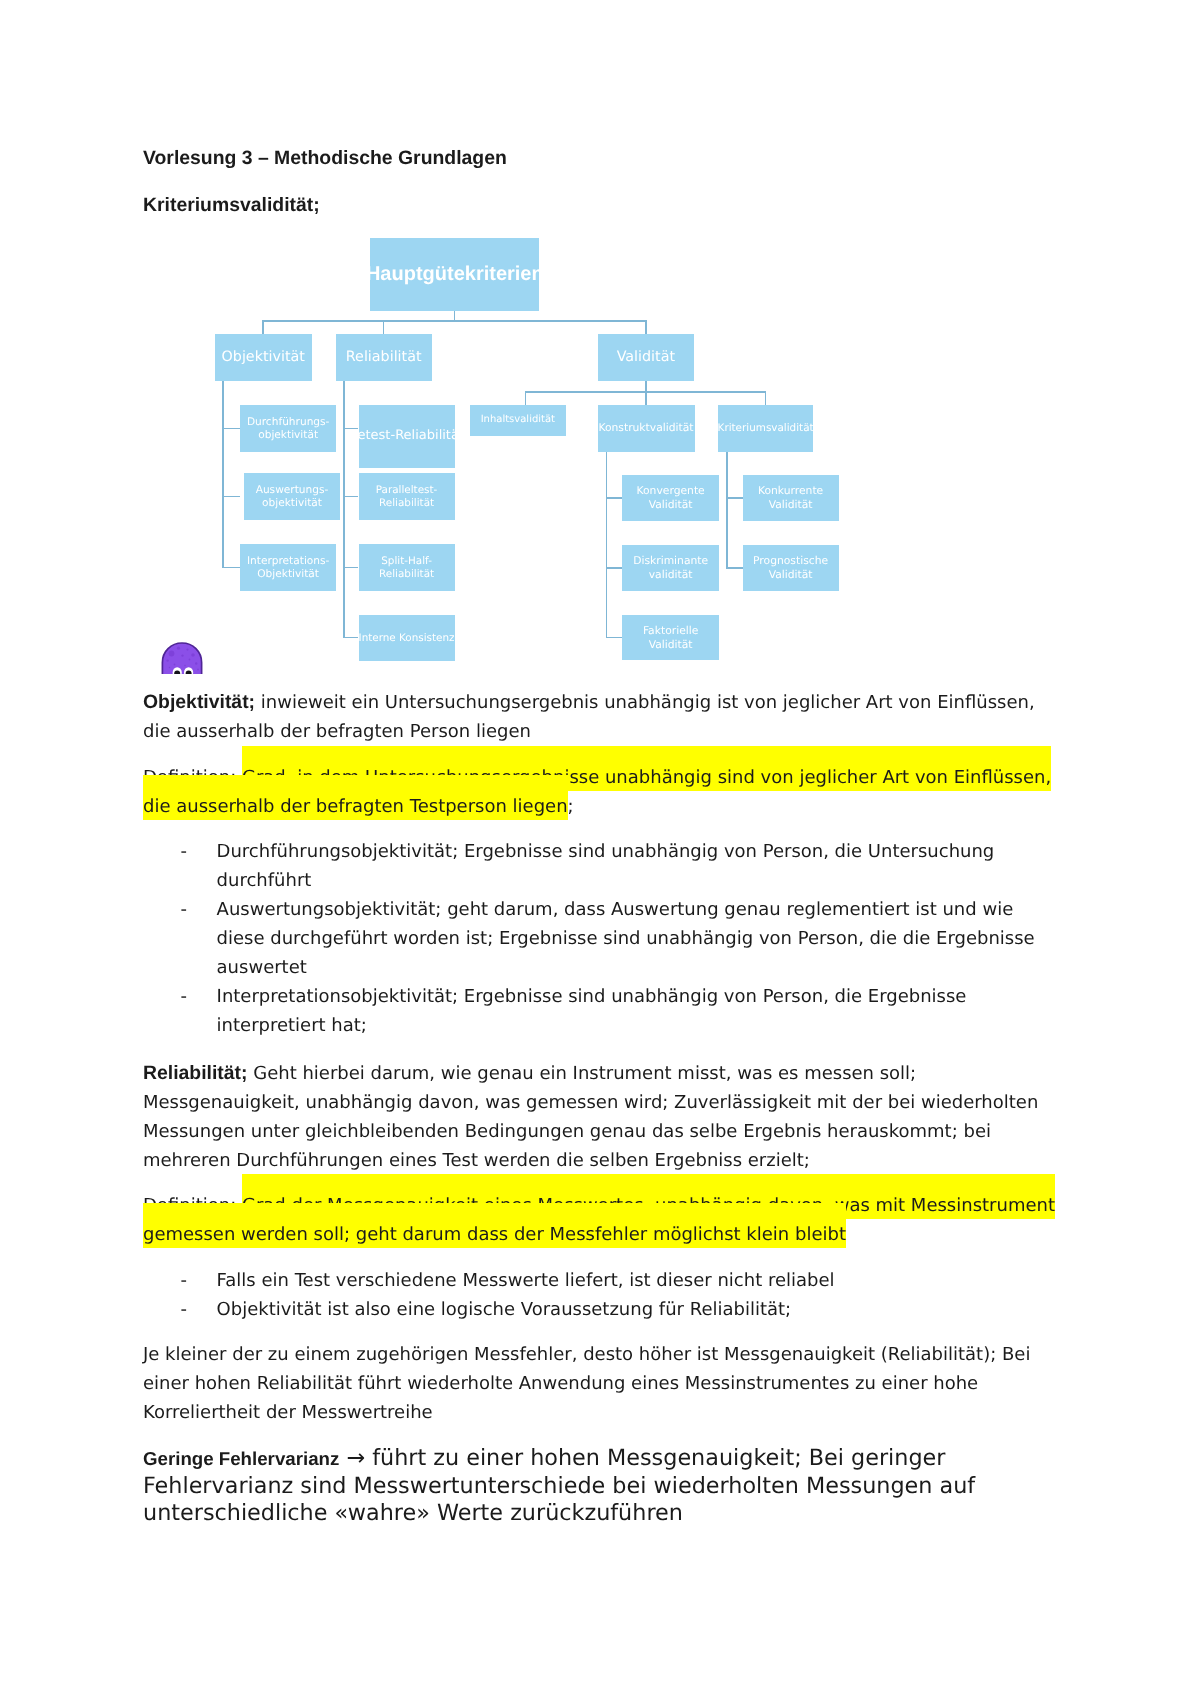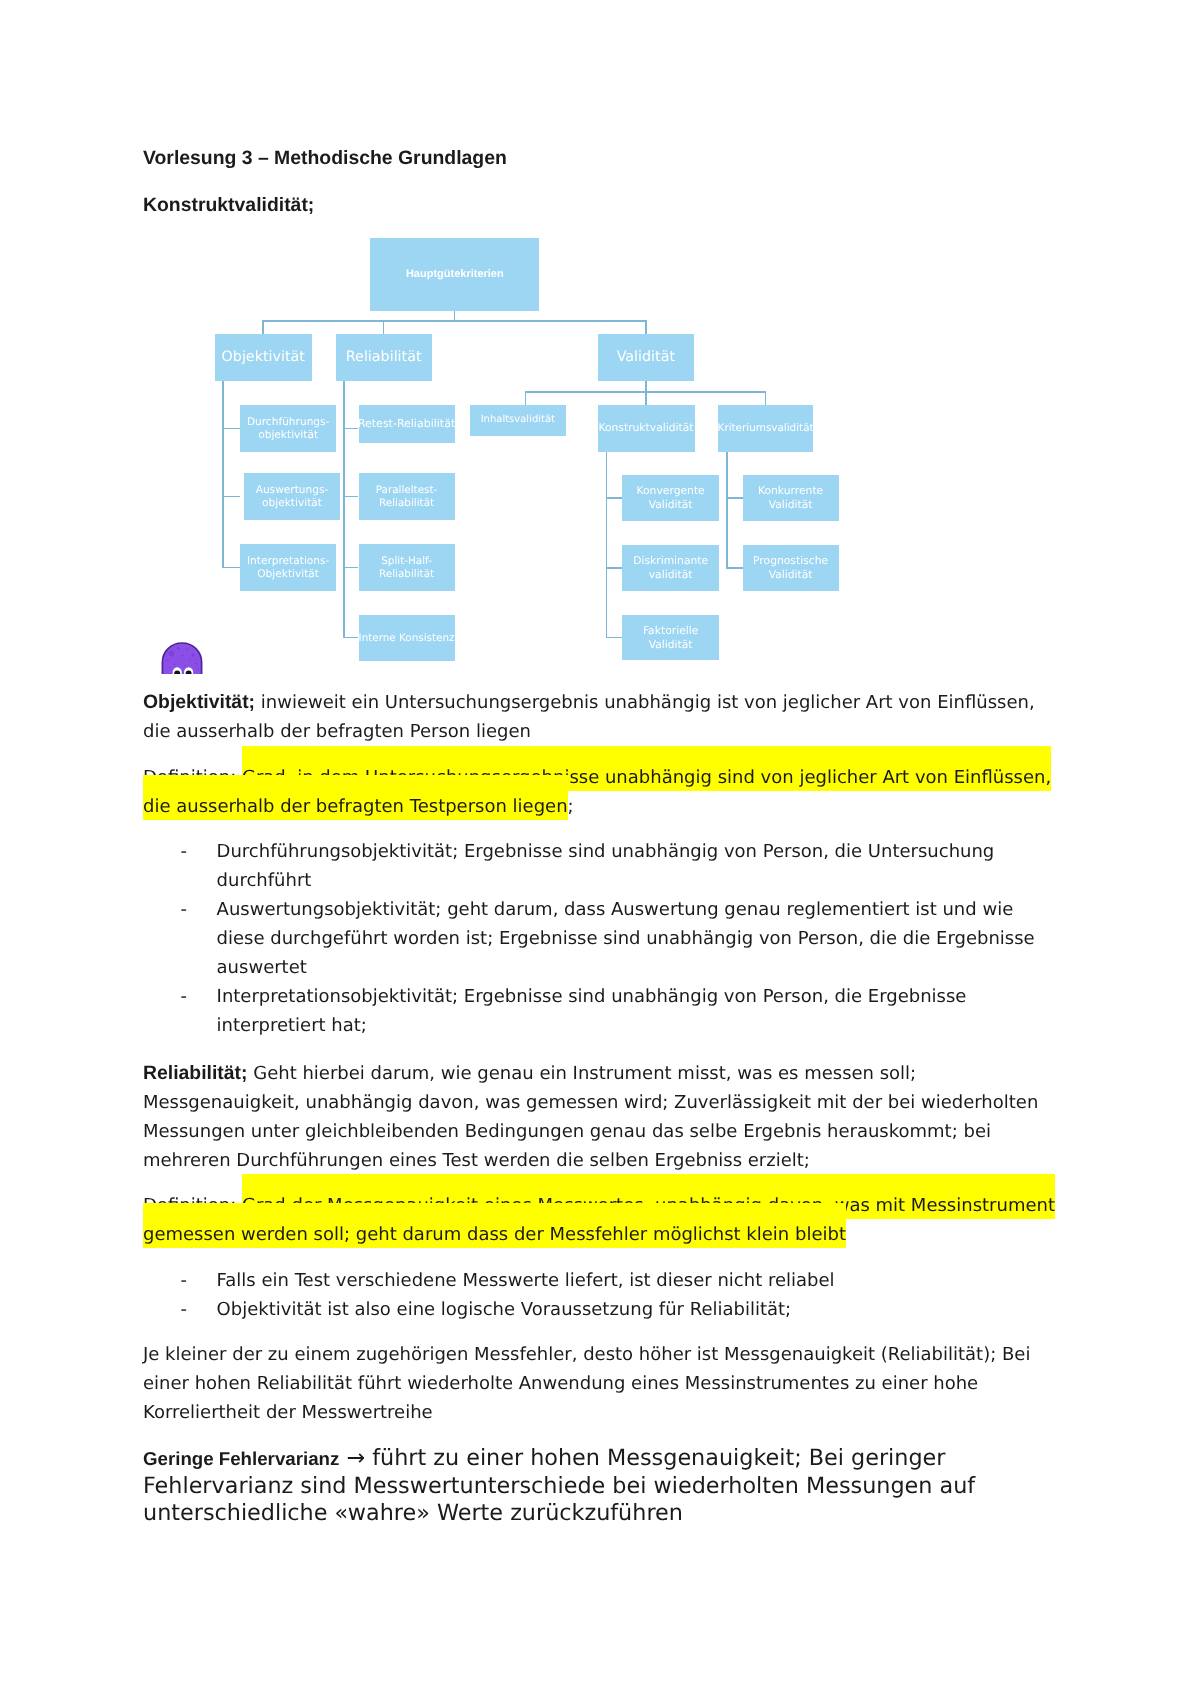--- a/index.html
+++ b/index.html
@@ -48,42 +48,42 @@
   <div class="ln" style="left:524.7px;top:391px;width:1.6px;height:14px"></div>
   <div class="ln" style="left:645.2px;top:391px;width:1.6px;height:14px"></div>
   <div class="ln" style="left:764.8px;top:391px;width:1.6px;height:14px"></div>
   <div class="ln" style="left:605.6px;top:452px;width:1.6px;height:186.3px"></div>
   <div class="ln" style="left:605.6px;top:497.2px;width:16.7px;height:1.6px"></div>
   <div class="ln" style="left:605.6px;top:567.2px;width:16.7px;height:1.6px"></div>
   <div class="ln" style="left:605.6px;top:636.7px;width:16.7px;height:1.6px"></div>
   <div class="ln" style="left:726px;top:452px;width:1.6px;height:116.3px"></div>
   <div class="ln" style="left:726px;top:497.2px;width:16.6px;height:1.6px"></div>
   <div class="ln" style="left:726px;top:567.2px;width:16.6px;height:1.6px"></div>
-  <div class="bx root" style="left:370.3px;top:238px;width:169px;height:73px;font-size:11px;line-height:22.4px">
+  <div class="bx root" style="left:370.3px;top:238px;width:169px;height:73px;font-size:20px;line-height:22.4px">
         <div><span>Hauptgütekriterien</span></div>
       </div>
   <div class="bx" style="left:214.5px;top:334px;width:97.5px;height:47px;font-size:14.3px;line-height:18.62px">
         <div><span>Objektivität</span></div>
       </div>
   <div class="bx" style="left:335.6px;top:334px;width:96.2px;height:47px;font-size:14.3px;line-height:18.62px">
         <div><span>Reliabilität</span></div>
       </div>
   <div class="bx" style="left:597.7px;top:334px;width:96.3px;height:47px;font-size:14.3px;line-height:18.62px">
         <div><span>Validität</span></div>
       </div>
   <div class="bx" style="left:240px;top:405px;width:96.3px;height:47px;font-size:10.6px;line-height:12.2px">
         <div><span>Durchführungs-</span><br><span>objektivität</span></div>
       </div>
   <div class="bx" style="left:244px;top:473px;width:96px;height:47px;font-size:10.6px;line-height:12.2px">
         <div><span>Auswertungs-</span><br><span>objektivität</span></div>
       </div>
   <div class="bx" style="left:240px;top:544px;width:96.3px;height:47px;font-size:10.6px;line-height:12.2px">
         <div><span>Interpretations-</span><br><span>Objektivität</span></div>
       </div>
-  <div class="bx" style="left:358.5px;top:405px;width:96.1px;height:38px;font-size:11px;line-height:12.2px">
+  <div class="bx" style="left:358.5px;top:405px;width:96.1px;height:63px;font-size:13px;line-height:12.2px">
         <div><span>Retest-Reliabilität</span></div>
       </div>
   <div class="bx" style="left:358.5px;top:473px;width:96.1px;height:47px;font-size:10.4px;line-height:12.2px">
         <div><span>Paralleltest-</span><br><span>Reliabilität</span></div>
       </div>
   <div class="bx" style="left:358.5px;top:544px;width:96.1px;height:47px;font-size:10.4px;line-height:12.2px">
         <div><span>Split-Half-</span><br><span>Reliabilität</span></div>
       </div>
   <div class="bx" style="left:358.5px;top:615px;width:96.1px;height:46px;font-size:10.4px;line-height:12.2px">
         <div><span>Interne Konsistenz</span></div>
@@ -111,21 +111,21 @@
       </div>
   <div class="bx" style="left:742.6px;top:545px;width:96px;height:46px;font-size:10.75px;line-height:13.9px">
         <div><span>Prognostische</span><br><span>Validität</span></div>
       </div>
 </div>
   <div class="txt" style="left:143px;top:143.8px;width:900px">
     <span class="b u">Vorlesung 3 – Methodische Grundlagen</span>
   </div>
 
   <div class="txt" style="left:143px;top:190.6px;width:900px">
-    <span class="b">Konstruktvalidität;</span>
+    <span class="b">Kriteriumsvalidität;</span>
   </div>
 
   <div class="sticker" style="left:161px;top:642px;">
     <svg width="42" height="32" viewBox="0 0 42 32">
       <path d="M21 1 C32 1 40.6 9.4 40.6 20.4 L40.6 36 L1.4 36 L1.4 20.4 C1.4 9.4 10 1 21 1 Z" fill="#8b4fe8" stroke="#4f2596" stroke-width="1.7"></path>
       <g fill="#7536cf" opacity="0.55">
         <circle cx="10.5" cy="11.5" r="2.9"></circle>
           <circle cx="17.5" cy="6.2" r="1.6"></circle>
         <circle cx="26.5" cy="7.6" r="1.1"></circle>
           <circle cx="32" cy="13" r="1.8"></circle>

